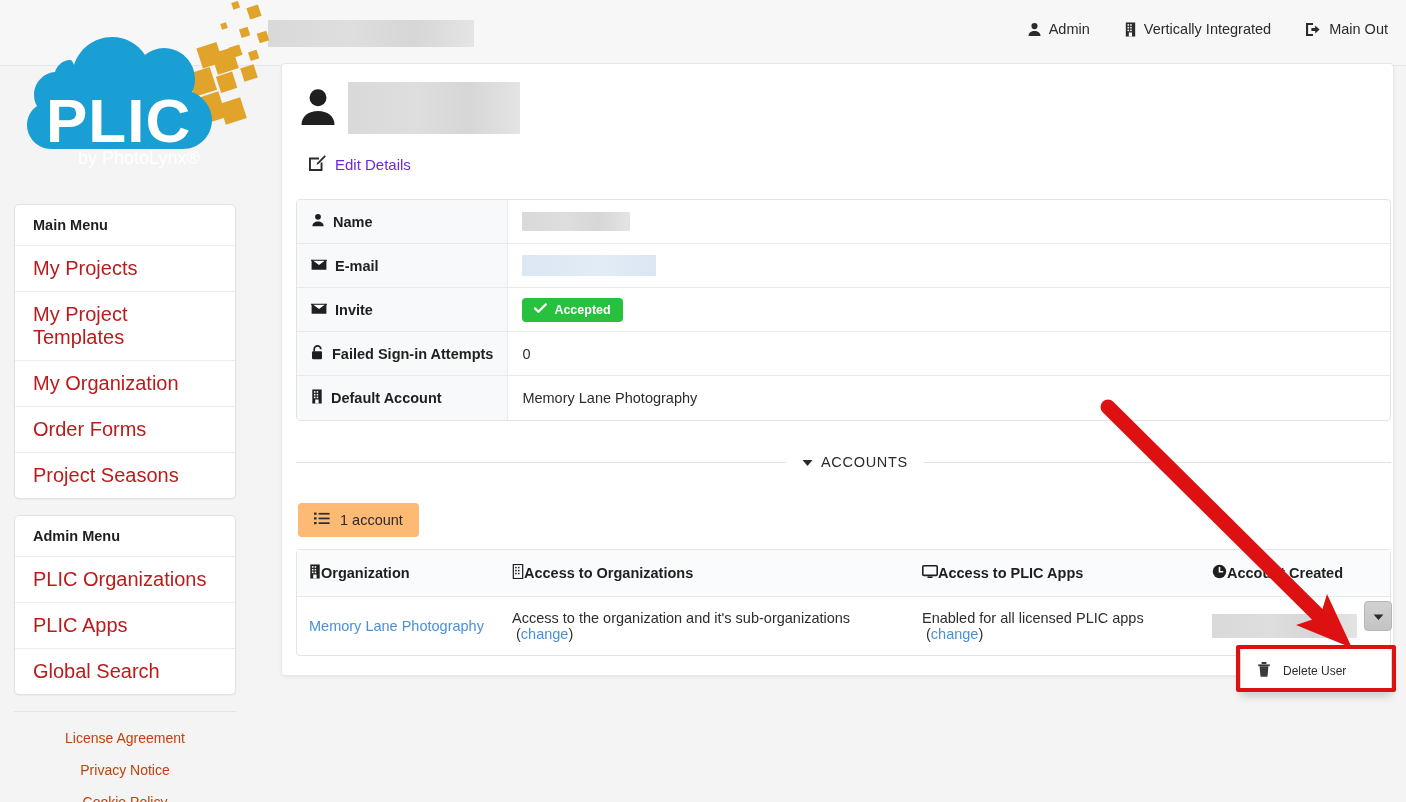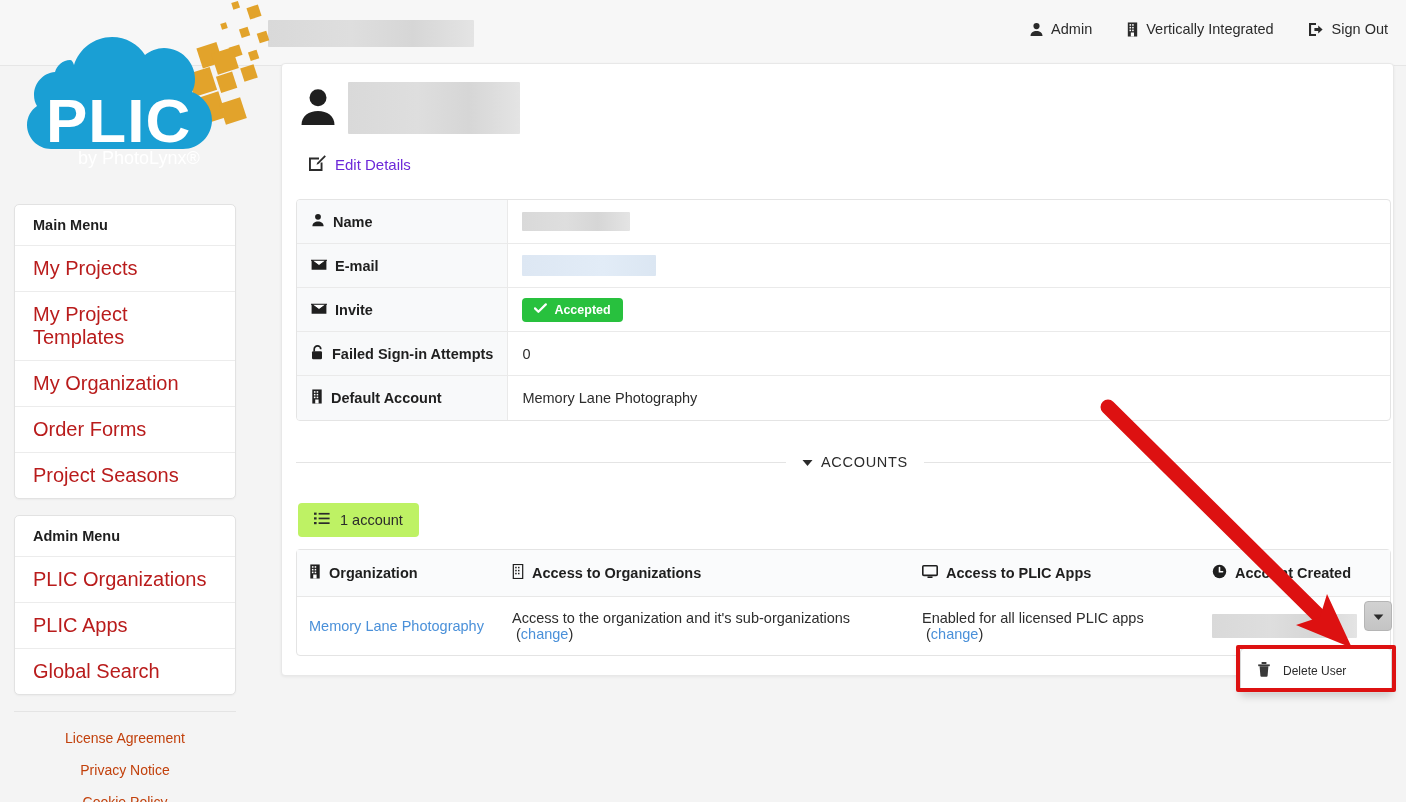--- a/index.html
+++ b/index.html
@@ -161,21 +161,21 @@
   .acc-title{
     display:flex; align-items:center; gap:8px;
     padding:0 16px;
     font-size:14.5px; letter-spacing:.7px; color:#2b2b2b;
     cursor:pointer; white-space:nowrap;
   }
 
   .account-count{
     position:absolute; left:16px; top:439px;
     display:inline-flex; align-items:center; gap:10px;
-    background:#bef264;
+    background:#fdba74;
     padding:9px 16px;
     border-radius:4px;
     font-size:14.5px; color:#2b2b2b;
     cursor:pointer;
   }
 
   
   .acct-table{
     position:absolute; left:14px; top:485px;
     width:1095px;
@@ -187,21 +187,21 @@
   .acct-table th{
     background:#fafbfc;
     text-align:left;
     font-size:14.5px;
     font-weight:bold;
     color:#1f1f1f;
     padding:14px 12px;
     border-bottom:1px solid #e8e8e8;
     white-space:nowrap;
   }
-  .acct-table th .lbl{ display:inline-flex; align-items:center; gap:8px; }
+  .acct-table th .lbl{ display:inline-flex; align-items:center; }
   .acct-table td{
     padding:13px 12px;
     font-size:14.5px;
     color:#2d2d2d;
     vertical-align:middle;
   }
   .link{ color:#4a90d9; text-decoration:none; cursor:pointer; }
 
   .col-org{ width:203px; }
   .col-access-org{ width:410px; }
@@ -294,21 +294,21 @@
       <span>Vertically Integrated</span>
     </div>
 
     <div class="tb-item">
       <span>
         <svg width="17" height="15" viewBox="0 0 17 15">
             <path d="M1 1h7v2.1H3.1v8.8H8V14H1z" fill="#2b2b2b"></path>
             <path d="M10.2 3.6l4.4 3.9-4.4 3.9V9.1H6.4V5.9h3.8z" fill="#2b2b2b"></path>
           </svg>
       </span>
-      <span>Sign Out</span>
+      <span>Main Out</span>
     </div>
 
   </div>
 </div>
 
 <div class="logo-wrap">
   <svg width="265" height="196" viewBox="0 0 265 196">
 
     <g fill="#e2a32b">
       <rect x="224" y="2" width="7" height="7" transform="rotate(-18 227 5)"></rect>

